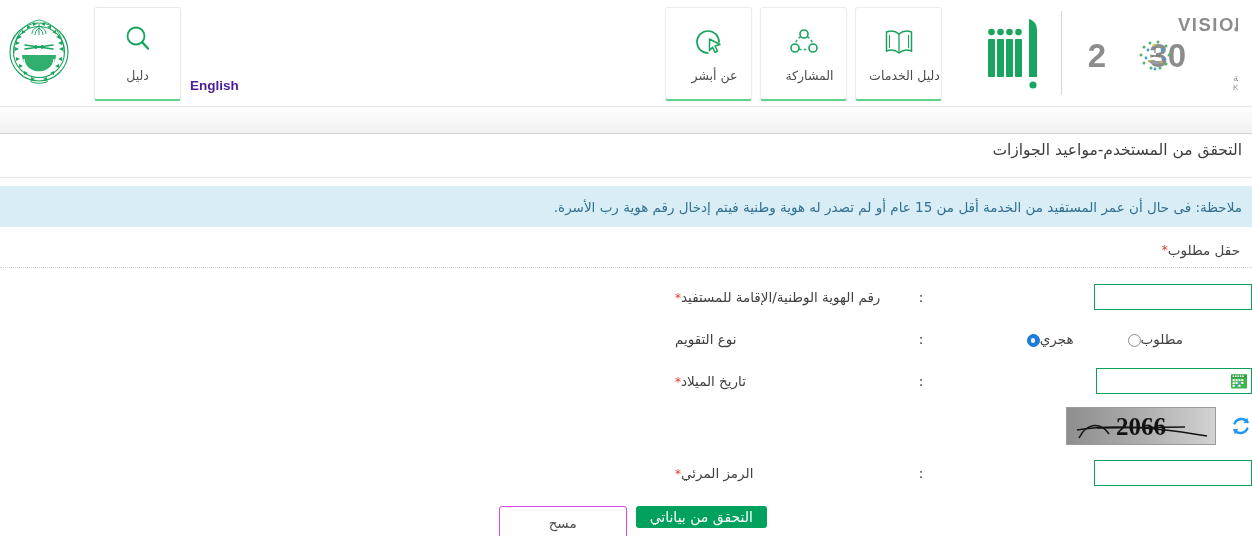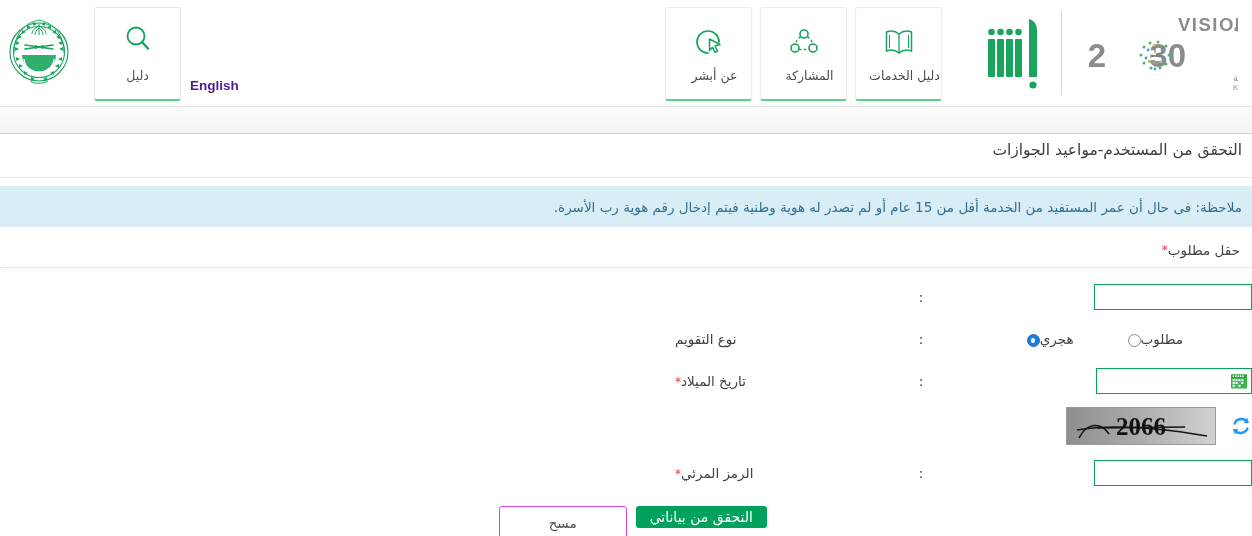--- a/index.html
+++ b/index.html
@@ -508,20 +508,23 @@
     <span class="star">*</span>
   </div>
 
   <div class="form">
 
     <div class="frow">
       <div class="fctl">
         <input class="tbox" type="text" placeholder="" style="">
       </div>
       <div class="fcolon">:</div>
+      <div class="flabel">
+        <span>رقم الهوية الوطنية/الإقامة للمستفيد</span><span class="star">*</span>
+      </div>
     </div>
 
     <div class="frow">
       <div class="fctl">
         <div class="radio-grp">
           <label class="radio-item">
             <span class="rlabel">مطلوب</span>
             <span class="rdo"></span>
           </label>
           <label class="radio-item">

